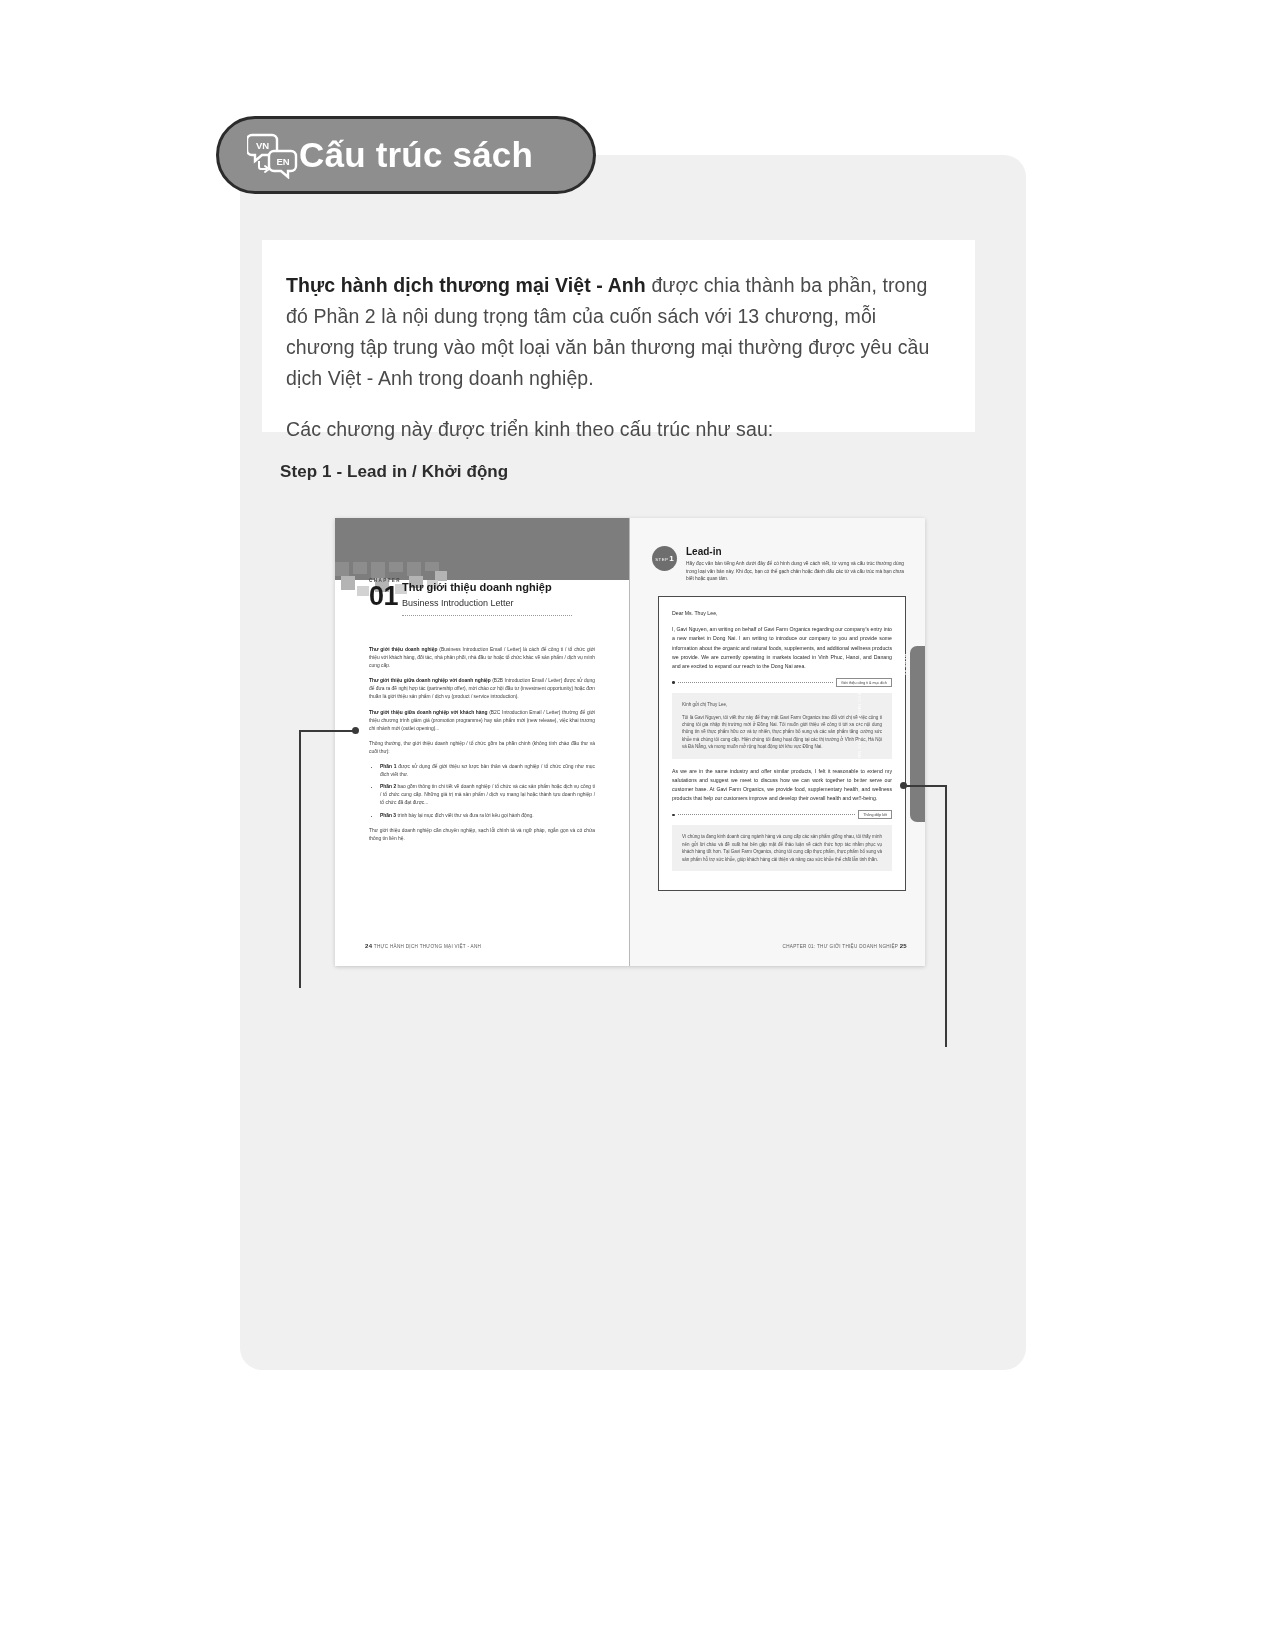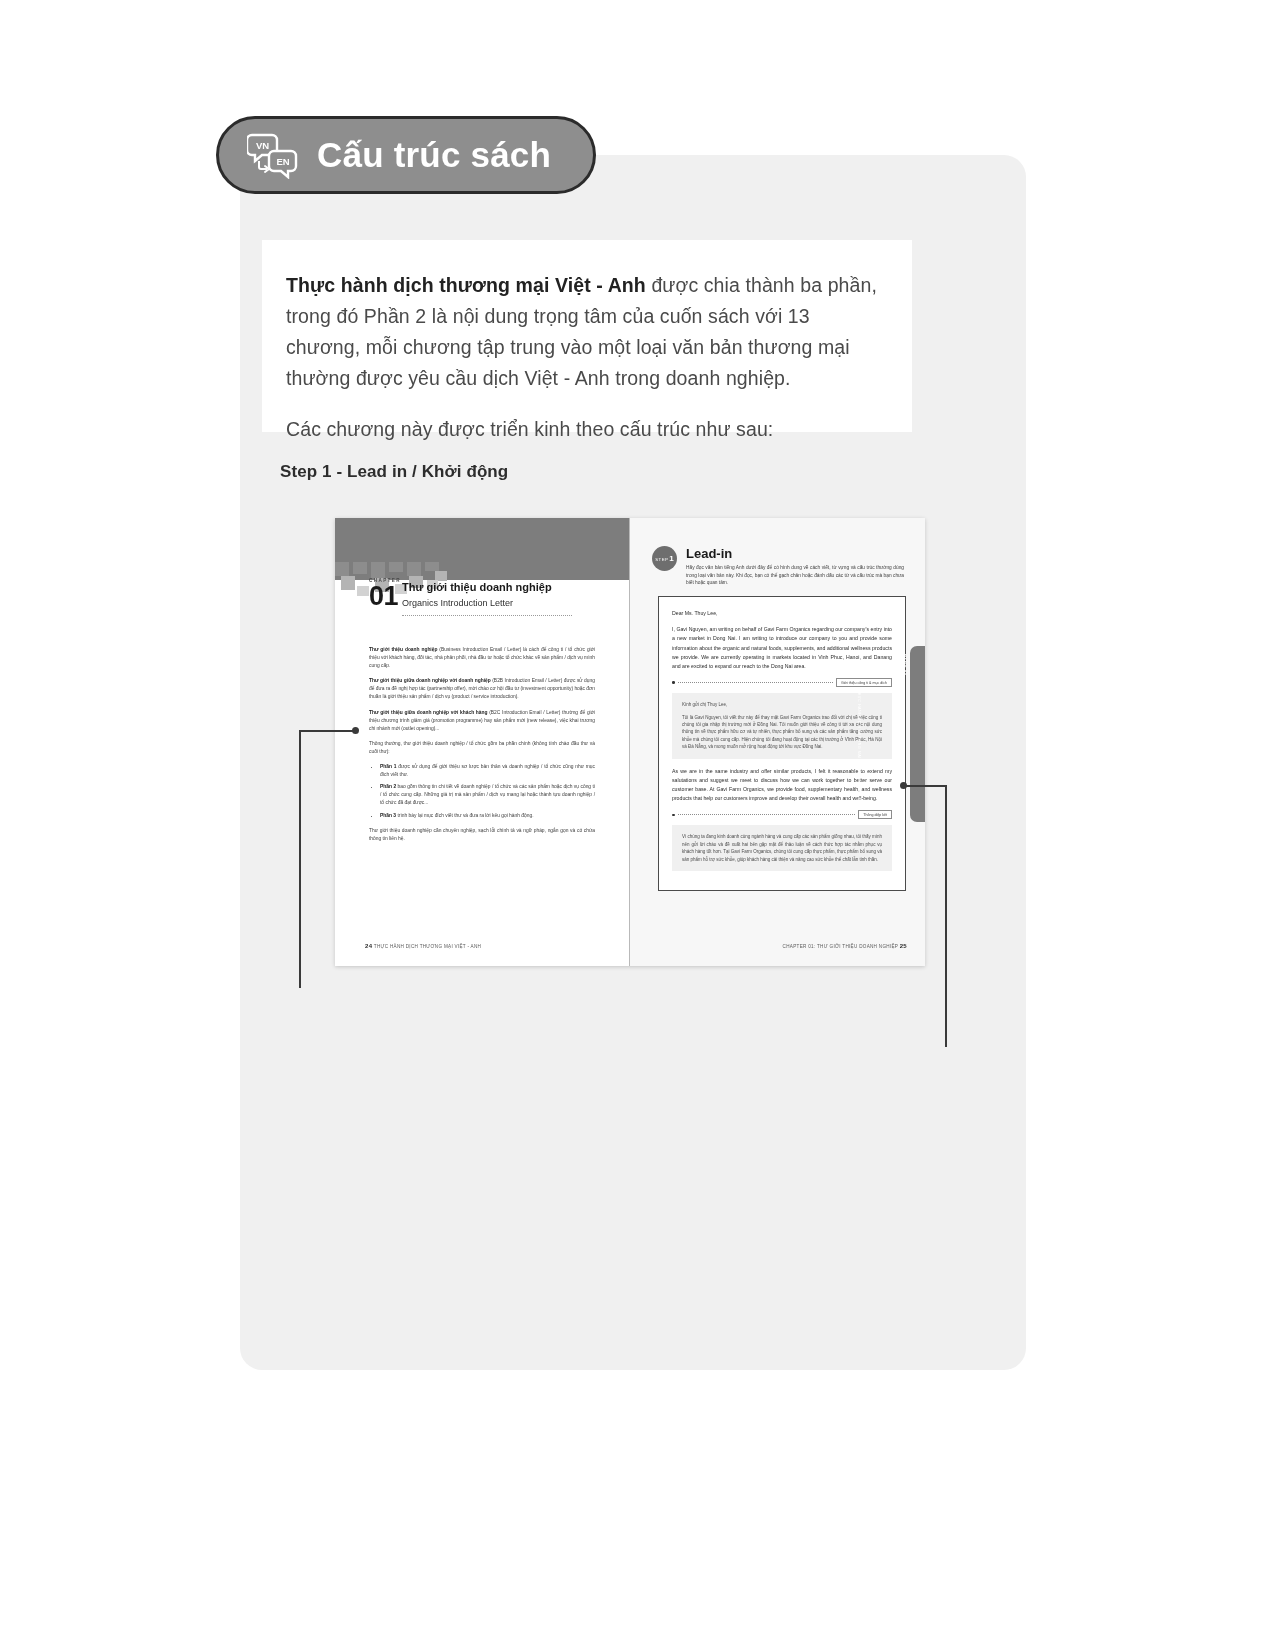--- a/index.html
+++ b/index.html
@@ -40,38 +40,37 @@
     left: 216px;
     top: 116px;
     height: 78px;
     min-width: 380px;
     background: #8e8e8e;
     border: 3px solid #2b2b2b;
     border-radius: 39px;
     display: flex;
     align-items: center;
     padding: 0 34px 0 28px;
-    gap: 18px;
     z-index: 5;
   }
   .header-pill .title {
     color: #ffffff;
     font-size: 35px;
     font-weight: 700;
     letter-spacing: .2px;
     white-space: nowrap;
   }
   .vn-en-icon { width: 52px; height: 48px; flex: 0 0 auto; display:block; }
 
   
   .intro-card {
     position: absolute;
     left: 262px;
     top: 240px;
-    width: 650px;
+    width: 713px;
     height: 192px;
     background: #ffffff;
     padding: 30px 34px 0 24px;
   }
   .intro-card p {
     margin: 0;
     color: #4a4a4a;
     font-size: 19.5px;
     line-height: 31px;
     letter-spacing: .1px;
@@ -225,21 +224,21 @@
     display: flex;
     align-items: baseline;
     justify-content: center;
     gap: 1px;
     flex: 0 0 auto;
     padding-top: 8px;
   }
   .step-badge .s { font-size: 4.4px; letter-spacing: .4px; }
   .step-badge .n { font-size: 8px; font-weight: 700; }
   .lead-title {
-    font-size: 13px;
+    font-size: 10px;
     font-weight: 700;
     color: #1a1a1a;
     margin-bottom: 3px;
   }
   .lead-desc {
     font-size: 4.8px;
     line-height: 7.6px;
     color: #3d3d3d;
     text-align: justify;
   }
@@ -405,21 +404,21 @@
         </g>
       </svg>
 
       <div class="chap-row">
         <div>
           <div class="chap-label">CHAPTER</div>
           <div class="chap-num">01</div>
         </div>
         <div class="chap-titles">
           <div class="chap-vi">Thư giới thiệu doanh nghiệp</div>
-          <div class="chap-en">Organics Introduction Letter</div>
+          <div class="chap-en">Business Introduction Letter</div>
           <div class="dotline"></div>
         </div>
       </div>
 
       <div class="left-body">
         <p><b>Thư giới thiệu doanh nghiệp</b><span> (Business Introduction Email / Letter) là cách để công ti / tổ chức giới thiệu với khách hàng, đối tác, nhà phân phối, nhà đầu tư hoặc tổ chức khác về sản phẩm / dịch vụ mình cung cấp.</span></p>
         <p><b>Thư giới thiệu giữa doanh nghiệp với doanh nghiệp</b><span> (B2B Introduction Email / Letter) được sử dụng để đưa ra đề nghị hợp tác (partnership offer), mời chào cơ hội đầu tư (investment opportunity) hoặc đơn thuần là giới thiệu sản phẩm / dịch vụ (product / service introduction).</span></p>
         <p><b>Thư giới thiệu giữa doanh nghiệp với khách hàng</b><span> (B2C Introduction Email / Letter) thường để giới thiệu chương trình giảm giá (promotion programme) hay sản phẩm mới (new release), việc khai trương chi nhánh mới (outlet opening)...</span></p>
         <p>Thông thường, thư giới thiệu doanh nghiệp / tổ chức gồm ba phần chính (không tính chào đầu thư và cuối thư):</p>
         <ul>

